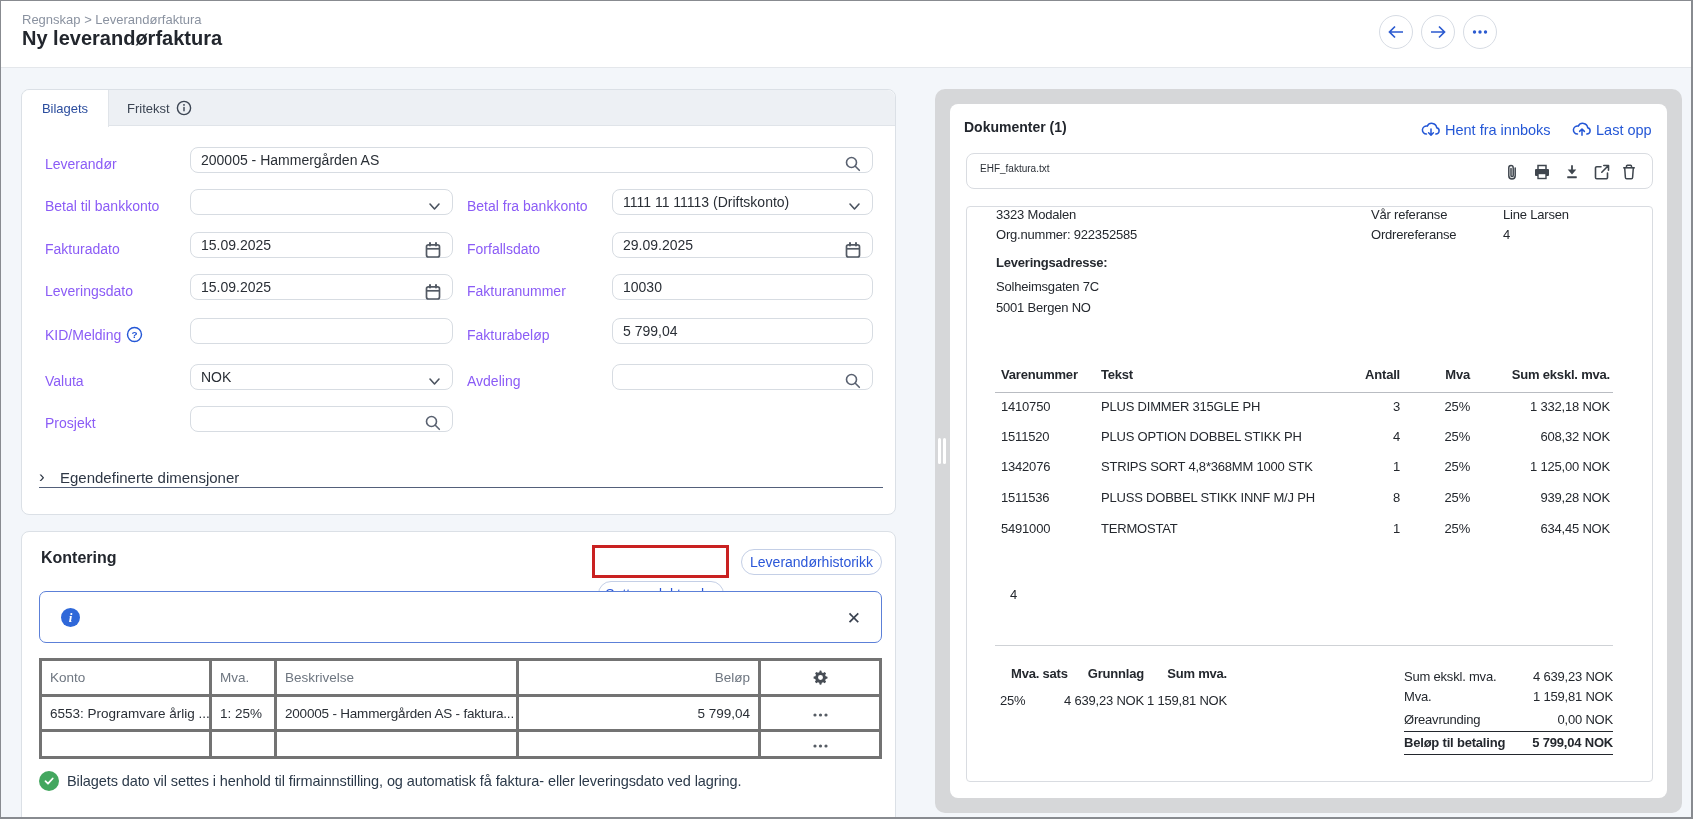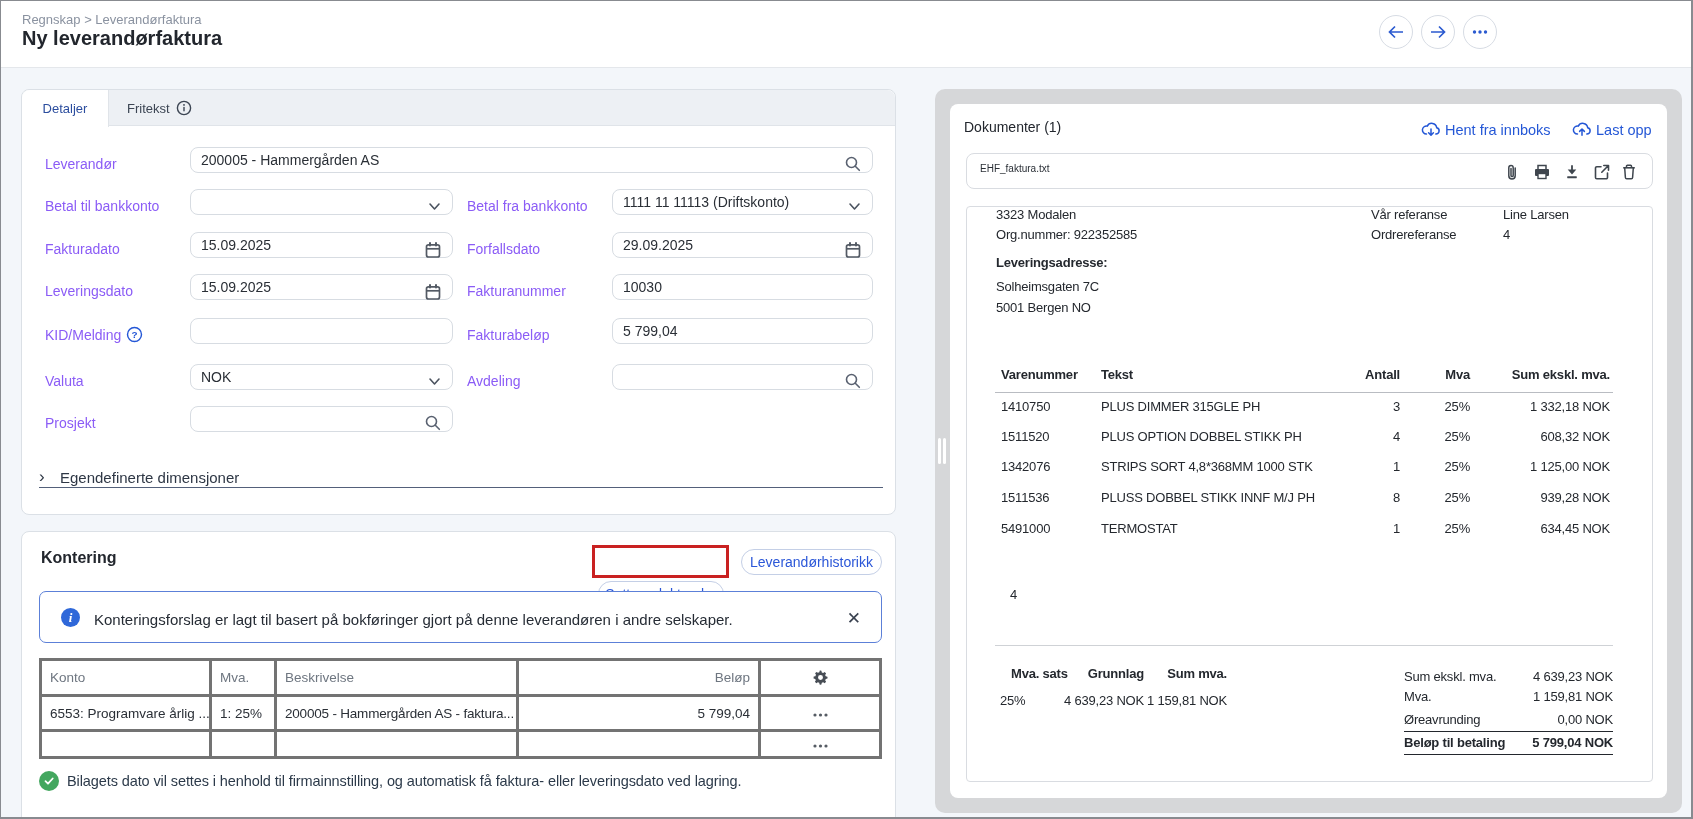--- a/index.html
+++ b/index.html
@@ -53,21 +53,21 @@
 
 .chkrow { position:absolute; left:17px; top:239px; display:flex; align-items:center; gap:8px; }
 .chk { width:20px; height:20px; border-radius:50%; background:#43a75f; display:flex; align-items:center; justify-content:center; }
 .chktxt { font-size:14.5px; letter-spacing:-0.1px; color:#2c3a4a; }
 
 
 .dock { position:absolute; left:934px; top:21px; width:747px; height:724px; background:#d6d7d9; border-radius:10px; }
 .handle { position:absolute; left:3px; top:349px; width:3px; height:26px; background:#fff; border-radius:2px; }
 .handle2 { left:8px; }
 .doccard { position:absolute; left:15px; top:15px; width:717px; height:694px; background:#fff; border-radius:8px; }
-.dtitle { position:absolute; left:14px; top:15px; font-size:14px; font-weight:normal; color:#22262d; }
+.dtitle { position:absolute; left:14px; top:15px; font-size:14px; font-weight:bold; color:#22262d; }
 .dlink { position:absolute; top:16px; display:flex; align-items:center; gap:4px; color:#2457d6; font-size:14.5px; }
 .toolbar { position:absolute; left:16px; top:49px; width:687px; height:36px; border:1px solid #d9dce1; border-radius:8px; }
 .toolbar .fname { position:absolute; left:13px; top:9px; font-size:10px; color:#2a2f36; }
 .docbox { position:absolute; left:16px; top:102px; width:687px; height:576px; border:1px solid #d9dce1; border-radius:4px; overflow:hidden; font-size:13px; letter-spacing:-0.2px; color:#24282e; line-height:16px; }
 
 .dt { position:absolute; white-space:nowrap; }
 .b { font-weight:bold; }
 .r { text-align:right; }
 </style>
 </head>
@@ -91,21 +91,21 @@
         <circle cx="9" cy="9" r="1.7" fill="#2b5ad0"></circle>
         <circle cx="14.5" cy="9" r="1.7" fill="#2b5ad0"></circle>
       </svg>
   </div>
 </div>
 
 <div class="page">
 
   <div class="card" id="card1">
     <div class="tabstrip"></div>
-    <div class="tab-active">Detaljer</div>
+    <div class="tab-active">Bilagets</div>
     <div class="tab2">Fritekst
       <svg width="16" height="16" viewBox="0 0 16 16">
           <circle cx="8" cy="8" r="6.6" fill="none" stroke="#3c4553" stroke-width="1.4"></circle>
           <circle cx="8" cy="4.9" r="0.9" fill="#3c4553"></circle>
           <rect x="7.3" y="6.8" width="1.4" height="4.6" rx="0.7" fill="#3c4553"></rect>
         </svg>
     </div>
 
     <div class="flabel" style="left:23px; top:57px;">Leverandør</div>
     <div class="finput" style="left:168px; top:57px; width:683px;">200005 - Hammergården AS
@@ -194,21 +194,20 @@
     </div>
   </div>
 
   <div class="card" id="card2">
     <div class="kh">Kontering</div>
     <div class="redbox"></div>
     <div class="pill" style="left:576px; top:17px; width:126px;margin-top:32px;">Sett produktregler</div>
     <div class="pill" style="left:719px; top:17px; width:141px;">Leverandørhistorikk</div>
     <div class="banner">
       <div class="bi">i</div>
-      <div class="btxt">Konteringsforslag er lagt til basert på bokføringer gjort på denne leverandøren i andre selskaper.</div>
       <div class="bx">✕</div>
     </div>
     <table class="ktab">
       <colgroup>
           <col style="width:170px">
           <col style="width:65px">
           <col style="width:242px">
           <col style="width:242px">
           <col>
         </colgroup>

